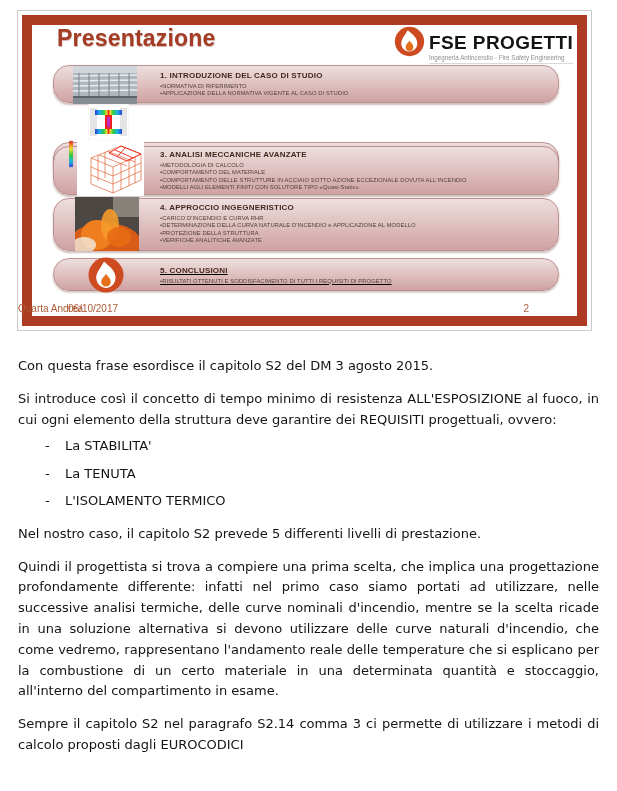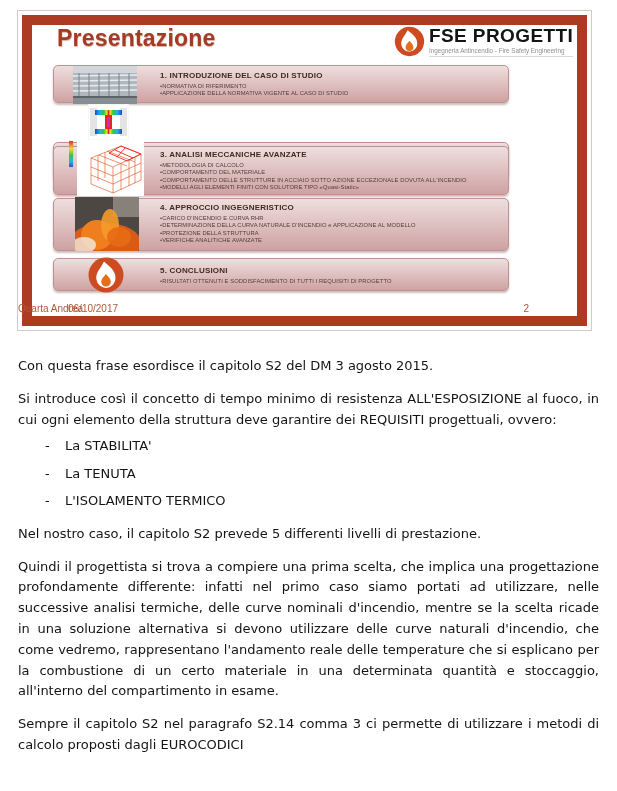--- a/index.html
+++ b/index.html
@@ -11,34 +11,34 @@
          border:1px solid #cccccc;box-sizing:border-box;}
   .slide-frame{position:absolute;left:4px;top:4px;right:4px;bottom:4px;
                border:10px solid #AD3A22;background:#ffffff;}
   .slide-title{position:absolute;left:39px;top:14px;font-family:"Liberation Sans",sans-serif;
                font-size:23px;font-weight:bold;color:#A43B24;letter-spacing:0.2px;
                text-shadow:0.5px 0.8px 0.8px rgba(120,40,20,0.35);}
   .logo{position:absolute;left:376px;top:15px;display:flex;align-items:flex-start;}
   .logo-flame{width:31px;height:31px;flex:0 0 auto;}
   .logo-text{margin-left:4px;}
   .logo-name{font-family:"Liberation Sans",sans-serif;font-size:19px;font-weight:bold;
-             color:#141414;letter-spacing:0.4px;line-height:1.05;}
+             color:#141414;letter-spacing:0.4px;line-height:1.05;margin-top:7px;}
   .logo-tagline{font-family:"Liberation Sans",sans-serif;font-size:6.3px;color:#8f8f8f;
                 margin-top:1px;border-bottom:1px solid #d9d9d9;padding-bottom:2px;}
 
   
-  .bar{position:absolute;left:35px;width:456px;border-radius:5px;box-sizing:border-box;
+  .bar{position:absolute;left:35px;width:506px;border-radius:16px;box-sizing:border-box;
        background:linear-gradient(180deg,#EEDEDE 0%,#E2C6C6 40%,#CFA2A2 100%);
        border:1px solid #BE9292;box-shadow:0 1.5px 2px rgba(90,40,30,0.3);
        padding:8px 8px 0 106px;font-family:"Liberation Sans",sans-serif;}
   .bar1{top:54px;height:38px;padding-top:5px;}
   .bar2{top:95px;height:37px;padding-top:5px;margin-top:36px;}
   .bar3{top:135px;height:49px;padding-top:3px;}
   .bar4{top:187px;height:53px;padding-top:4px;}
-  .bar5{top:247px;height:33px;padding-top:7px;}
+  .bar5{top:247px;height:33px;padding-top:7px;text-decoration:underline;}
   .bar-title{font-size:8px;font-weight:bold;color:#43291F;letter-spacing:0.2px;margin-bottom:2.5px;}
   .bar-bullet{font-size:5.8px;color:#52413A;line-height:1.32;letter-spacing:0.1px;}
 
   
   .thumb{position:absolute;}
   .t1{left:55px;top:55px;}
   .t2{left:70px;top:93px;}
   .t3{left:51px;top:129px;}
   .t4{left:57px;top:186px;}
   .t5{left:70px;top:246px;}

